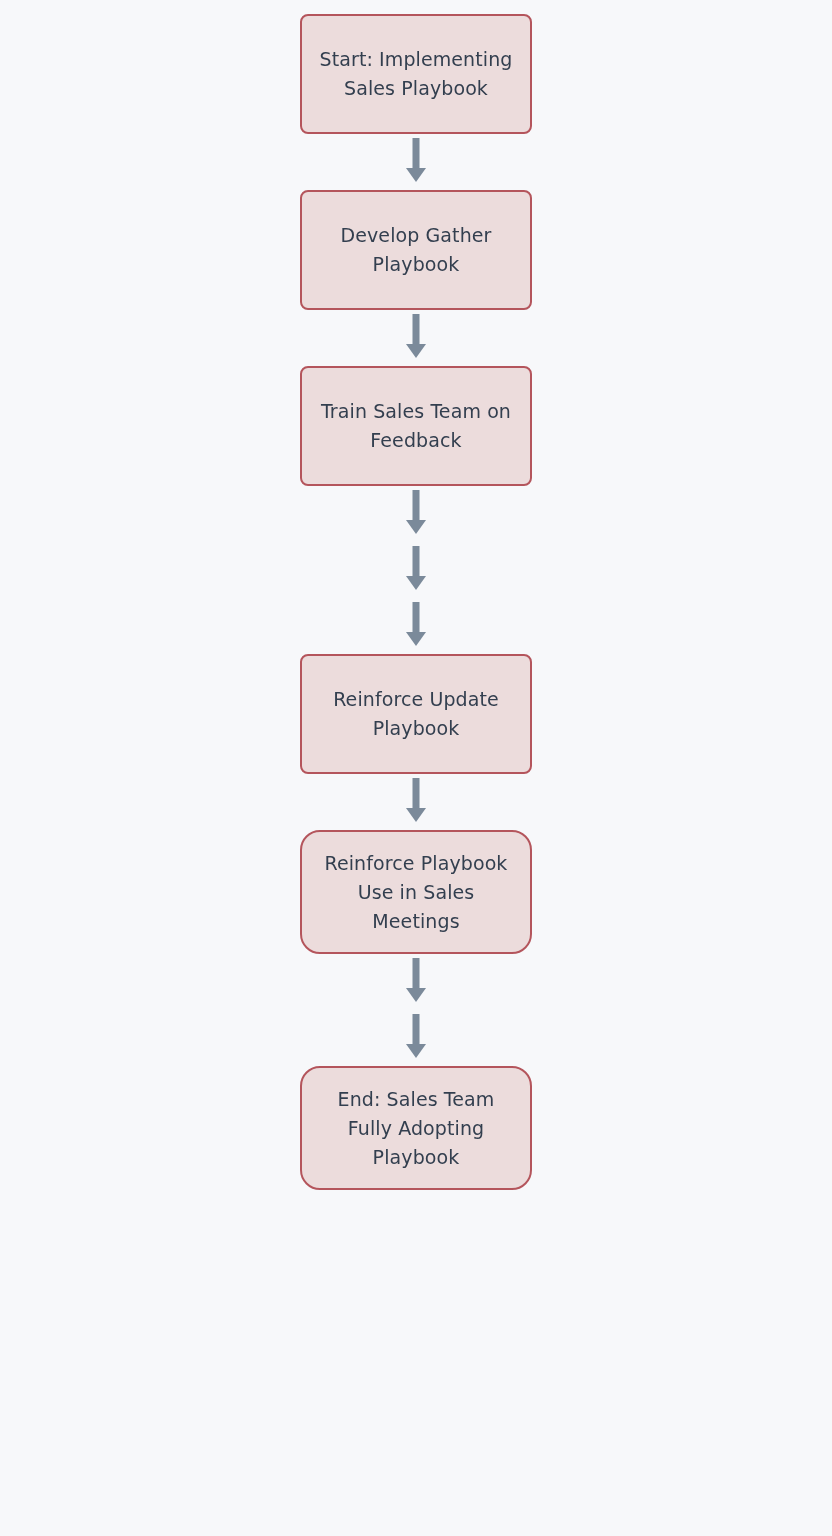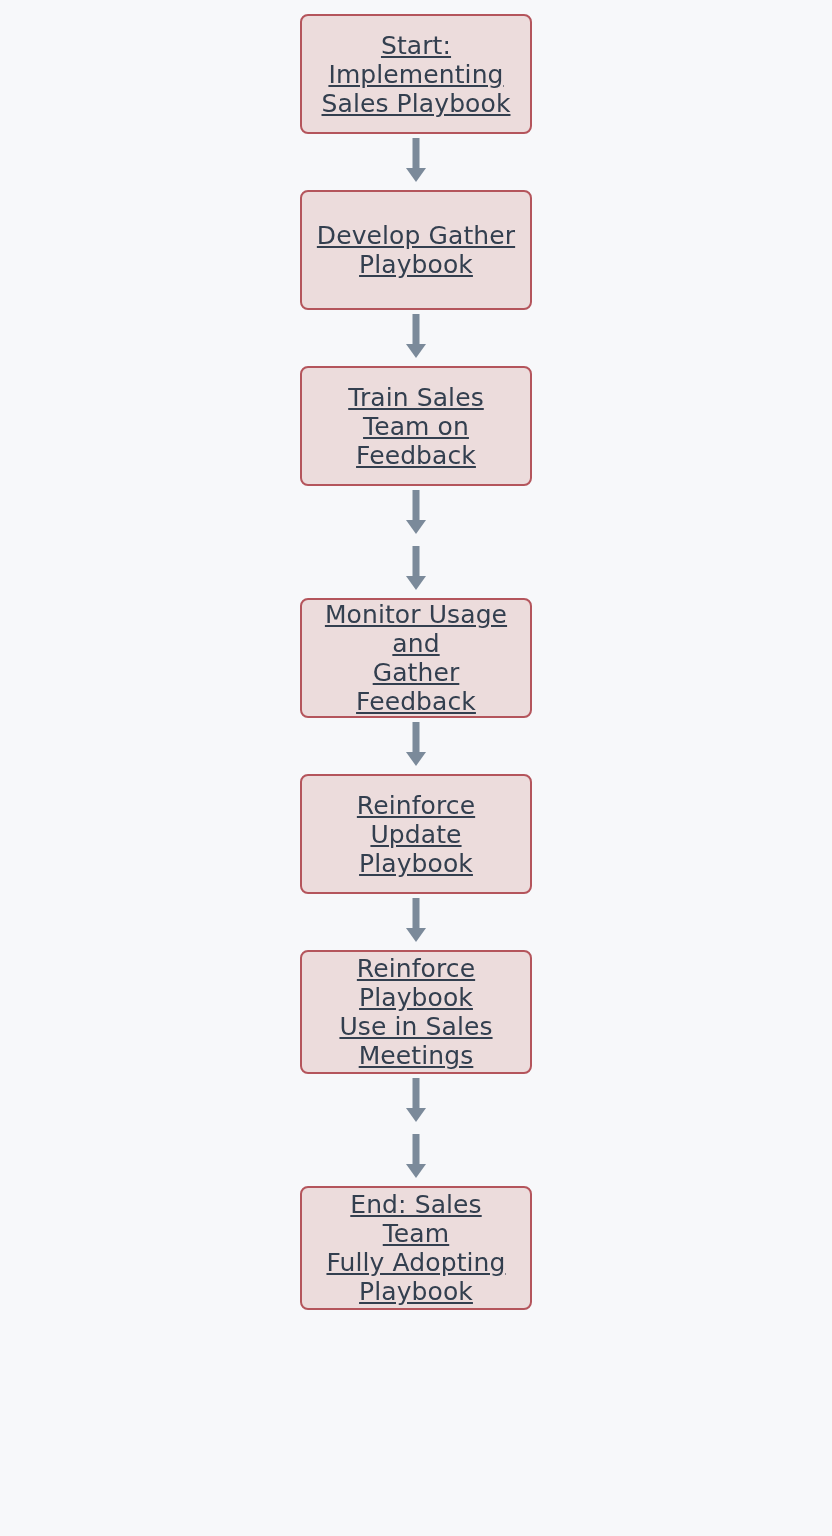--- a/index.html
+++ b/index.html
@@ -25,34 +25,33 @@
     padding-top: 14px;
   }
 
   .node {
     width: 232px;
     box-sizing: border-box;
     background: #ecdcdc;
     border: 2px solid #b4555c;
     border-radius: 8px;
     color: #333f4f;
-    font-size: 25px;
+    font-size: 19px;
     line-height: 29px;
     letter-spacing: 0.1px;
     text-align: center;
     display: flex;
     align-items: center;
     justify-content: center;
     padding: 0 12px;
     white-space: pre-line;
-    text-decoration: underline;
   }
 
   .node.lines-2 { height: 120px; }
-  .node.lines-3 { height: 124px; }
+  .node.lines-3 { height: 124px; border-radius: 20px; }
 
   .connector {
     width: 24px;
     height: 56px;
     display: flex;
     align-items: center;
     justify-content: center;
     flex: none;
   }
   .connector svg { display: block; }
@@ -84,22 +83,20 @@
         <rect x="8.5" y="0" width="7" height="32" fill="#7b8a9a"></rect>
         <polygon points="2,30 22,30 12,44" fill="#7b8a9a"></polygon>
       </svg>
     </div>
     <div class="connector">
       <svg width="24" height="48" viewBox="0 0 24 48" xmlns="http://www.w3.org/2000/svg">
         <rect x="8.5" y="0" width="7" height="32" fill="#7b8a9a"></rect>
         <polygon points="2,30 22,30 12,44" fill="#7b8a9a"></polygon>
       </svg>
     </div>
-    <div class="node lines-2"><span>Monitor Usage and
-Gather Feedback</span></div>
     <div class="connector">
       <svg width="24" height="48" viewBox="0 0 24 48" xmlns="http://www.w3.org/2000/svg">
         <rect x="8.5" y="0" width="7" height="32" fill="#7b8a9a"></rect>
         <polygon points="2,30 22,30 12,44" fill="#7b8a9a"></polygon>
       </svg>
     </div>
     <div class="node lines-2"><span>Reinforce Update
 Playbook</span></div>
     <div class="connector">
       <svg width="24" height="48" viewBox="0 0 24 48" xmlns="http://www.w3.org/2000/svg">

